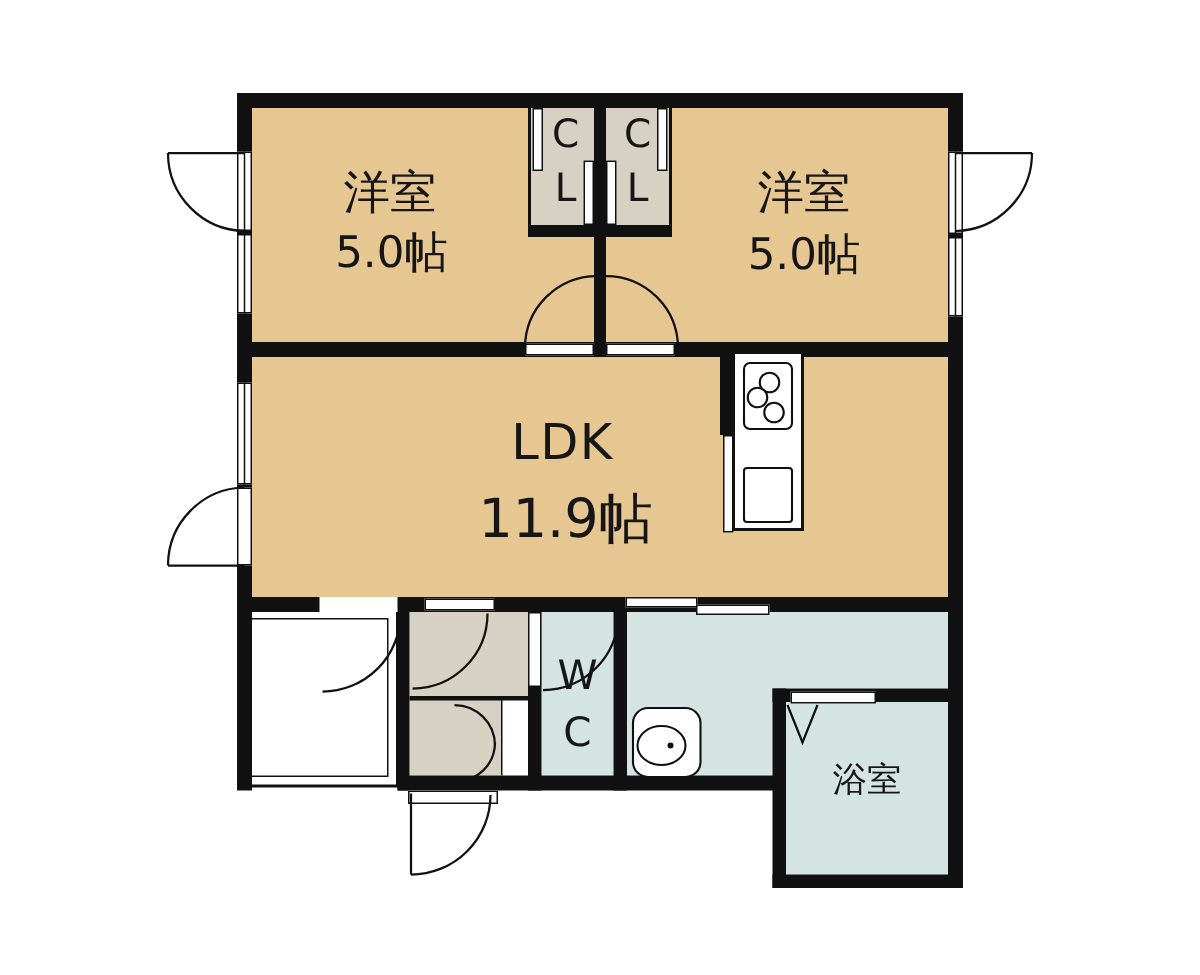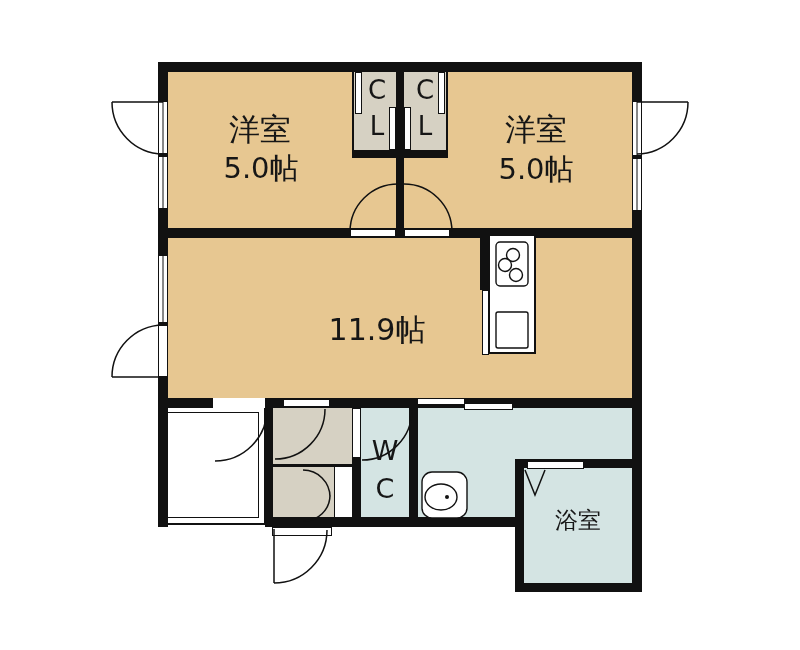--- a/index.html
+++ b/index.html
@@ -108,21 +108,22 @@
       <rect x="422" y="472" width="45" height="46" rx="10"></rect>
       <ellipse cx="441" cy="497" rx="16" ry="13"></ellipse>
       <circle cx="447" cy="497" r="2" fill="#111" stroke="none"></circle>
     </g>
   </svg>
 
   <div class="lbl" style="left:260px;top:129px;font-size:31px;">洋室</div>
   <div class="lbl" style="left:261px;top:169px;font-size:29px;">5.0帖</div>
   <div class="lbl" style="left:536px;top:129px;font-size:31px;">洋室</div>
   <div class="lbl" style="left:536px;top:170px;font-size:29px;">5.0帖</div>
-  <div class="lbl" style="left:377px;top:329px;font-size:30px;">11.9帖</div>
+  <div class="lbl" style="left:375px;top:295px;font-size:33px;letter-spacing:1px;">LDK</div>
+  <div class="lbl" style="left:377px;top:347px;font-size:36px;">11.9帖</div>
   <div class="lbl" style="left:377px;top:108px;font-size:26px;line-height:36px;">
     <span>C</span><br>
     <span>L</span>
   </div>
   <div class="lbl" style="left:425px;top:108px;font-size:26px;line-height:36px;">
     <span>C</span><br>
     <span>L</span>
   </div>
   <div class="lbl" style="left:385px;top:470px;font-size:27px;line-height:38px;">
     <span>W</span><br>

